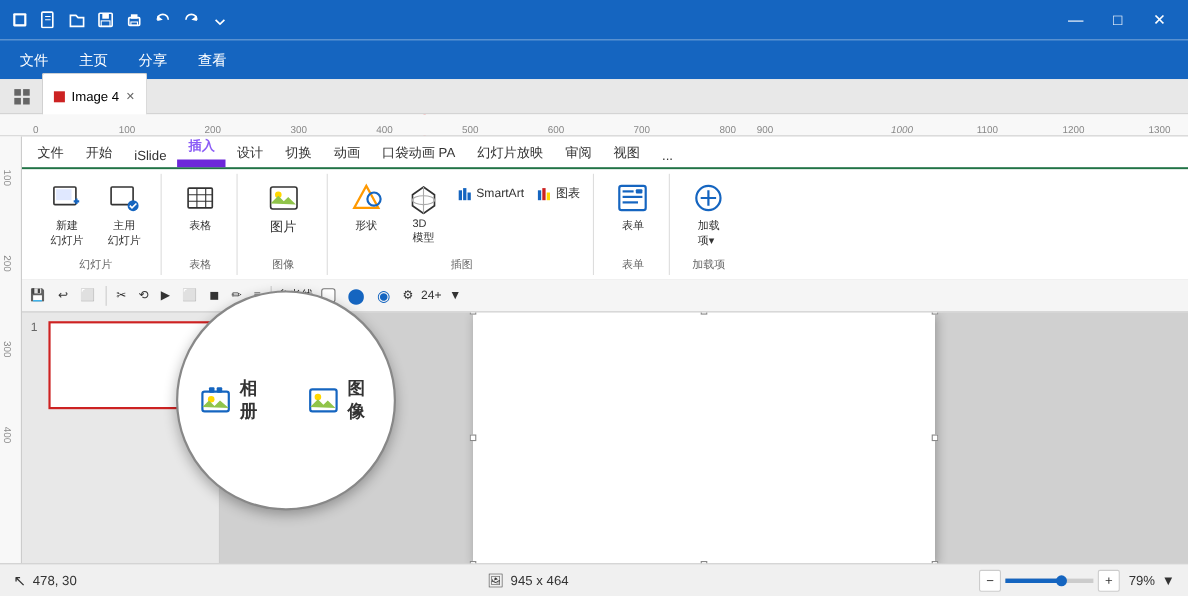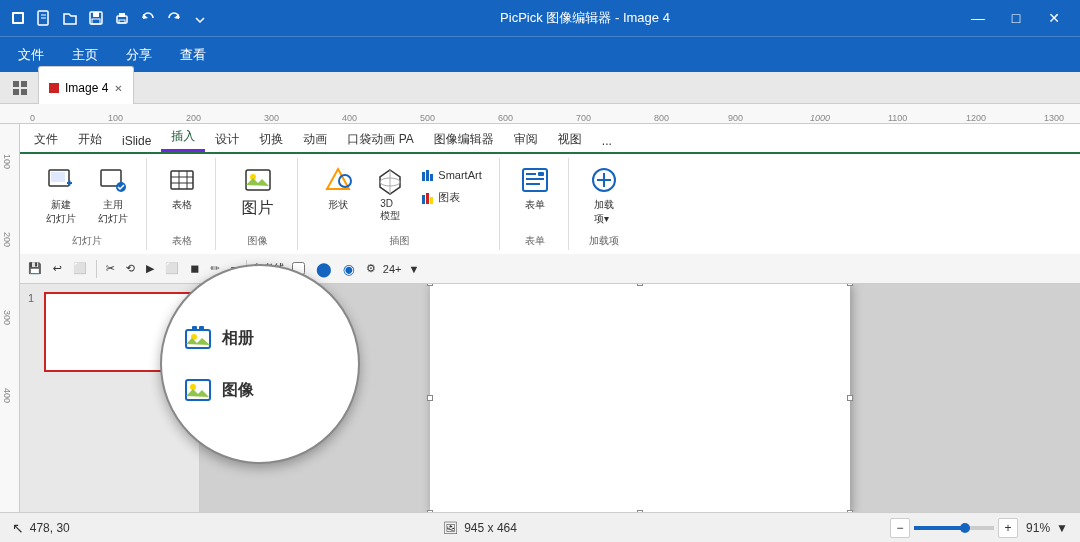--- a/index.html
+++ b/index.html
@@ -99,21 +99,21 @@
 
     
     #ribbon-tabs {
       height: 30px;
       background: white;
       display: flex; align-items: flex-end;
       padding: 0 4px;
       border-bottom: 2px solid #217346;
     }
     .r-tab { font-size: 12px; padding: 4px 10px; cursor: pointer; color: #333; }
-    .r-tab.active { color: #14532d; border-bottom: 3px solid #6d28d9; font-weight: normal; }
+    .r-tab.active { color: #8b5cf6; border-bottom: 7px solid #6d28d9; font-weight: bold; }
 
     
     #ribbon-content {
       height: 100px;
       display: flex; align-items: stretch;
       padding: 4px 8px;
       gap: 2px;
       overflow: hidden;
       background: white;
     }
@@ -198,21 +198,21 @@
 
     
     #magnifier {
       position: absolute;
       width: 200px; height: 200px;
       border-radius: 50%;
       border: 2px solid #888;
       background: white;
       z-index: 50;
       top: 140px; left: 140px;
-      display: flex; flex-direction: column;
+      display: flex; flex-direction: row;
       align-items: center; justify-content: center;
       overflow: hidden;
       box-shadow: 0 4px 12px rgba(0,0,0,0.3);
     }
 
     .mag-menu-item {
       display: flex; align-items: center; gap: 8px;
       width: 100%; padding: 10px 20px;
       font-size: 16px; font-weight: bold; color: #333;
       cursor: pointer;
@@ -289,21 +289,20 @@
           <path d="M13 8 A5 5 0 0 0 3 8" fill="none" stroke="white" stroke-width="1.5"></path>
           <polygon points="13,4 13,9 8,8" fill="white"></polygon>
         </svg>
     </div>
     <div class="tb-icon">
       <svg viewBox="0 0 16 16">
           <path d="M4 8l4 4 4-4" fill="none" stroke="white" stroke-width="1.5"></path>
         </svg>
     </div>
   </div>
-  <span id="title-text">PicPick 图像编辑器 - Image 4</span>
   <div id="window-controls">
     <div class="wc-btn">—</div>
     <div class="wc-btn">□</div>
     <div class="wc-btn close">✕</div>
   </div>
 </div>
 
 <div id="menu-bar">
   <div class="menu-item">文件</div>
   <div class="menu-item">主页</div>
@@ -333,21 +332,21 @@
 
   <div class="ruler-mark" style="left:30px;"><span>0</span></div>
   <div class="ruler-mark" style="left:108px;"><span>100</span></div>
   <div class="ruler-mark" style="left:186px;"><span>200</span></div>
   <div class="ruler-mark" style="left:264px;"><span>300</span></div>
   <div class="ruler-mark" style="left:342px;"><span>400</span></div>
   <div class="ruler-mark" style="left:420px;"><span>500</span></div>
   <div class="ruler-mark" style="left:498px;"><span>600</span></div>
   <div class="ruler-mark" style="left:576px;"><span>700</span></div>
   <div class="ruler-mark" style="left:654px;"><span>800</span></div>
-  <div class="ruler-mark" style="left:728px;"><span>900</span></div>
+  <div class="ruler-mark" style="left:688px;"><span>900</span></div>
   <div class="ruler-mark" style="left:810px;font-style:italic;"><span>1000</span></div>
   <div class="ruler-mark" style="left:888px;"><span>1100</span></div>
   <div class="ruler-mark" style="left:966px;"><span>1200</span></div>
   <div class="ruler-mark" style="left:1044px;"><span>1300</span></div>
 </div>
 
 <div id="content-area">
 
   <div id="ruler-v">
     <div style="position:absolute;top:30px;left:2px;font-size:9px;color:#888;writing-mode:vertical-lr;">100</div>
@@ -362,21 +361,21 @@
 
       <div id="ribbon-tabs">
         <div class="r-tab">文件</div>
         <div class="r-tab">开始</div>
         <div class="r-tab">iSlide</div>
         <div class="r-tab active">插入</div>
         <div class="r-tab">设计</div>
         <div class="r-tab">切换</div>
         <div class="r-tab">动画</div>
         <div class="r-tab">口袋动画 PA</div>
-        <div class="r-tab">图像编辑器</div>
+        <div class="r-tab">幻灯片放映</div>
         <div class="r-tab">审阅</div>
         <div class="r-tab">视图</div>
         <div class="r-tab">...</div>
       </div>
 
       <div id="ribbon-content">
 
         <div class="r-group">
           <div class="r-group-items">
             <div class="r-btn-large">
@@ -425,21 +424,21 @@
         <div class="r-group" style="min-width:80px;">
           <div class="r-group-items">
             <div class="r-btn-large">
               <div class="r-btn-icon">
                 <svg width="30" height="30" viewBox="0 0 30 30">
                   <rect x="3" y="5" width="24" height="20" rx="2" fill="none" stroke="#333" stroke-width="1.5"></rect>
                   <circle cx="10" cy="12" r="3" fill="#ffd700"></circle>
                   <path d="M3 20 l7-7 5 5 4-4 7 7" fill="#90c44a" stroke="none"></path>
                 </svg>
               </div>
-              <span style="font-size:16px;">图片</span>
+              <span style="font-size:12px;">图片</span>
             </div>
           </div>
           <div class="r-group-label">图像</div>
         </div>
 
         <div class="r-group" style="min-width:200px;">
           <div class="r-group-items" style="flex-wrap:wrap;">
             <div class="r-btn-large">
               <div class="r-btn-icon">
                 <svg width="30" height="30" viewBox="0 0 30 30">
@@ -452,21 +451,21 @@
             <div class="r-btn-large">
               <div class="r-btn-icon">
                 <svg width="30" height="30" viewBox="0 0 30 30">
                   <path d="M15 5 L25 12 L25 22 L15 29 L5 22 L5 12 Z" fill="none" stroke="#333" stroke-width="1.5"></path>
                   <line x1="15" y1="5" x2="15" y2="29" stroke="#aaa" stroke-width="1"></line>
                   <ellipse cx="15" cy="17" rx="10" ry="4" fill="none" stroke="#aaa" stroke-width="1"></ellipse>
                 </svg>
               </div>
               <span style="font-size:10px;">3D<br>模型</span>
             </div>
-            <div style="display:flex;flex-direction:column;gap:4px;padding-top:4px;">
+            <div style="display:flex;gap:4px;padding-top:4px;">
               <div class="r-btn-small">
                 <svg width="14" height="14" viewBox="0 0 14 14">
                     <rect x="1" y="4" width="3" height="9" fill="#1565c0"></rect>
                     <rect x="5" y="2" width="3" height="11" fill="#1565c0"></rect>
                     <rect x="9" y="6" width="3" height="7" fill="#1565c0"></rect>
                   </svg>
                 <span>SmartArt</span>
               </div>
               <div class="r-btn-small">
                 <svg width="14" height="14" viewBox="0 0 14 14">
@@ -599,16 +598,16 @@
     <span>945 x 464</span>
   </div>
   <div class="sb-sep"></div>
   <div class="zoom-control">
     <div class="zoom-btn">−</div>
     <div class="zoom-slider">
       <div class="zoom-slider-fill"></div>
       <div class="zoom-slider-thumb"></div>
     </div>
     <div class="zoom-btn">+</div>
-    <span style="margin-left:4px;">91%</span>
+    <span style="margin-left:4px;">79%</span>
     <span style="cursor:pointer;margin-left:2px;">▼</span>
   </div>
 </div>
 
 </body></html>

